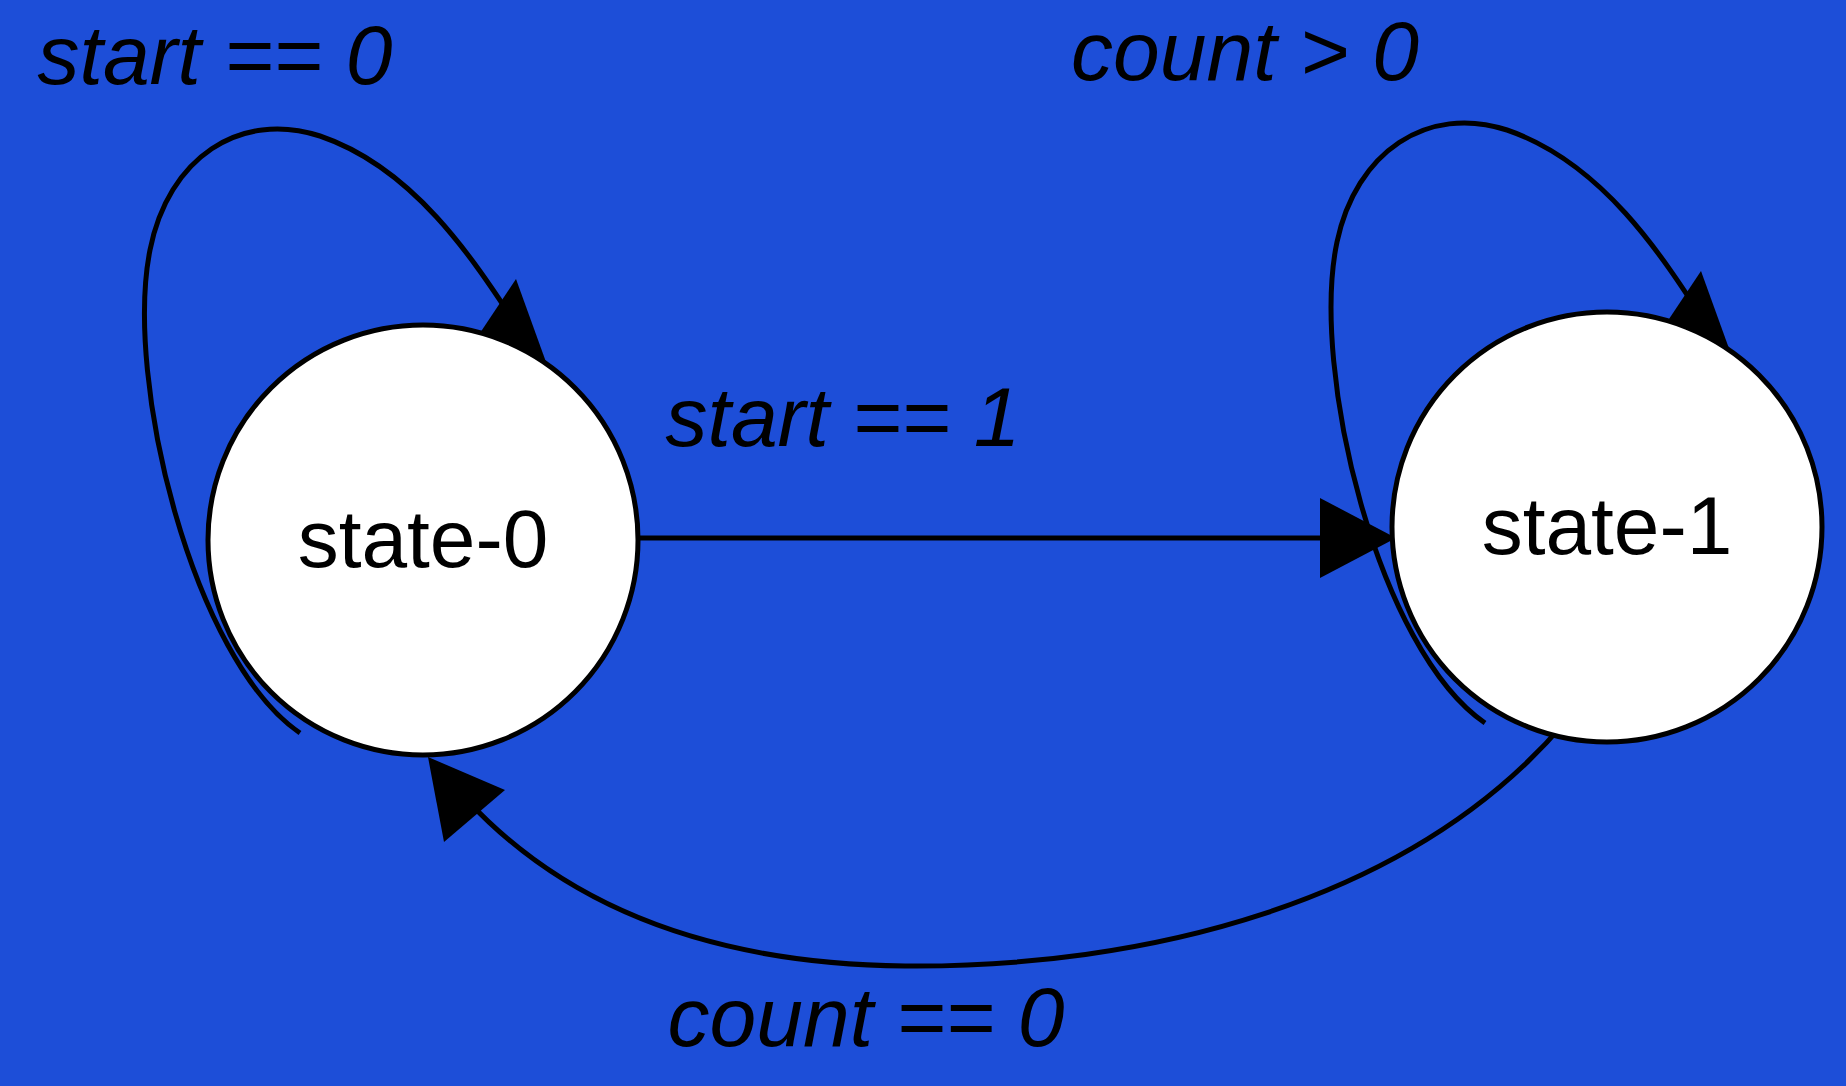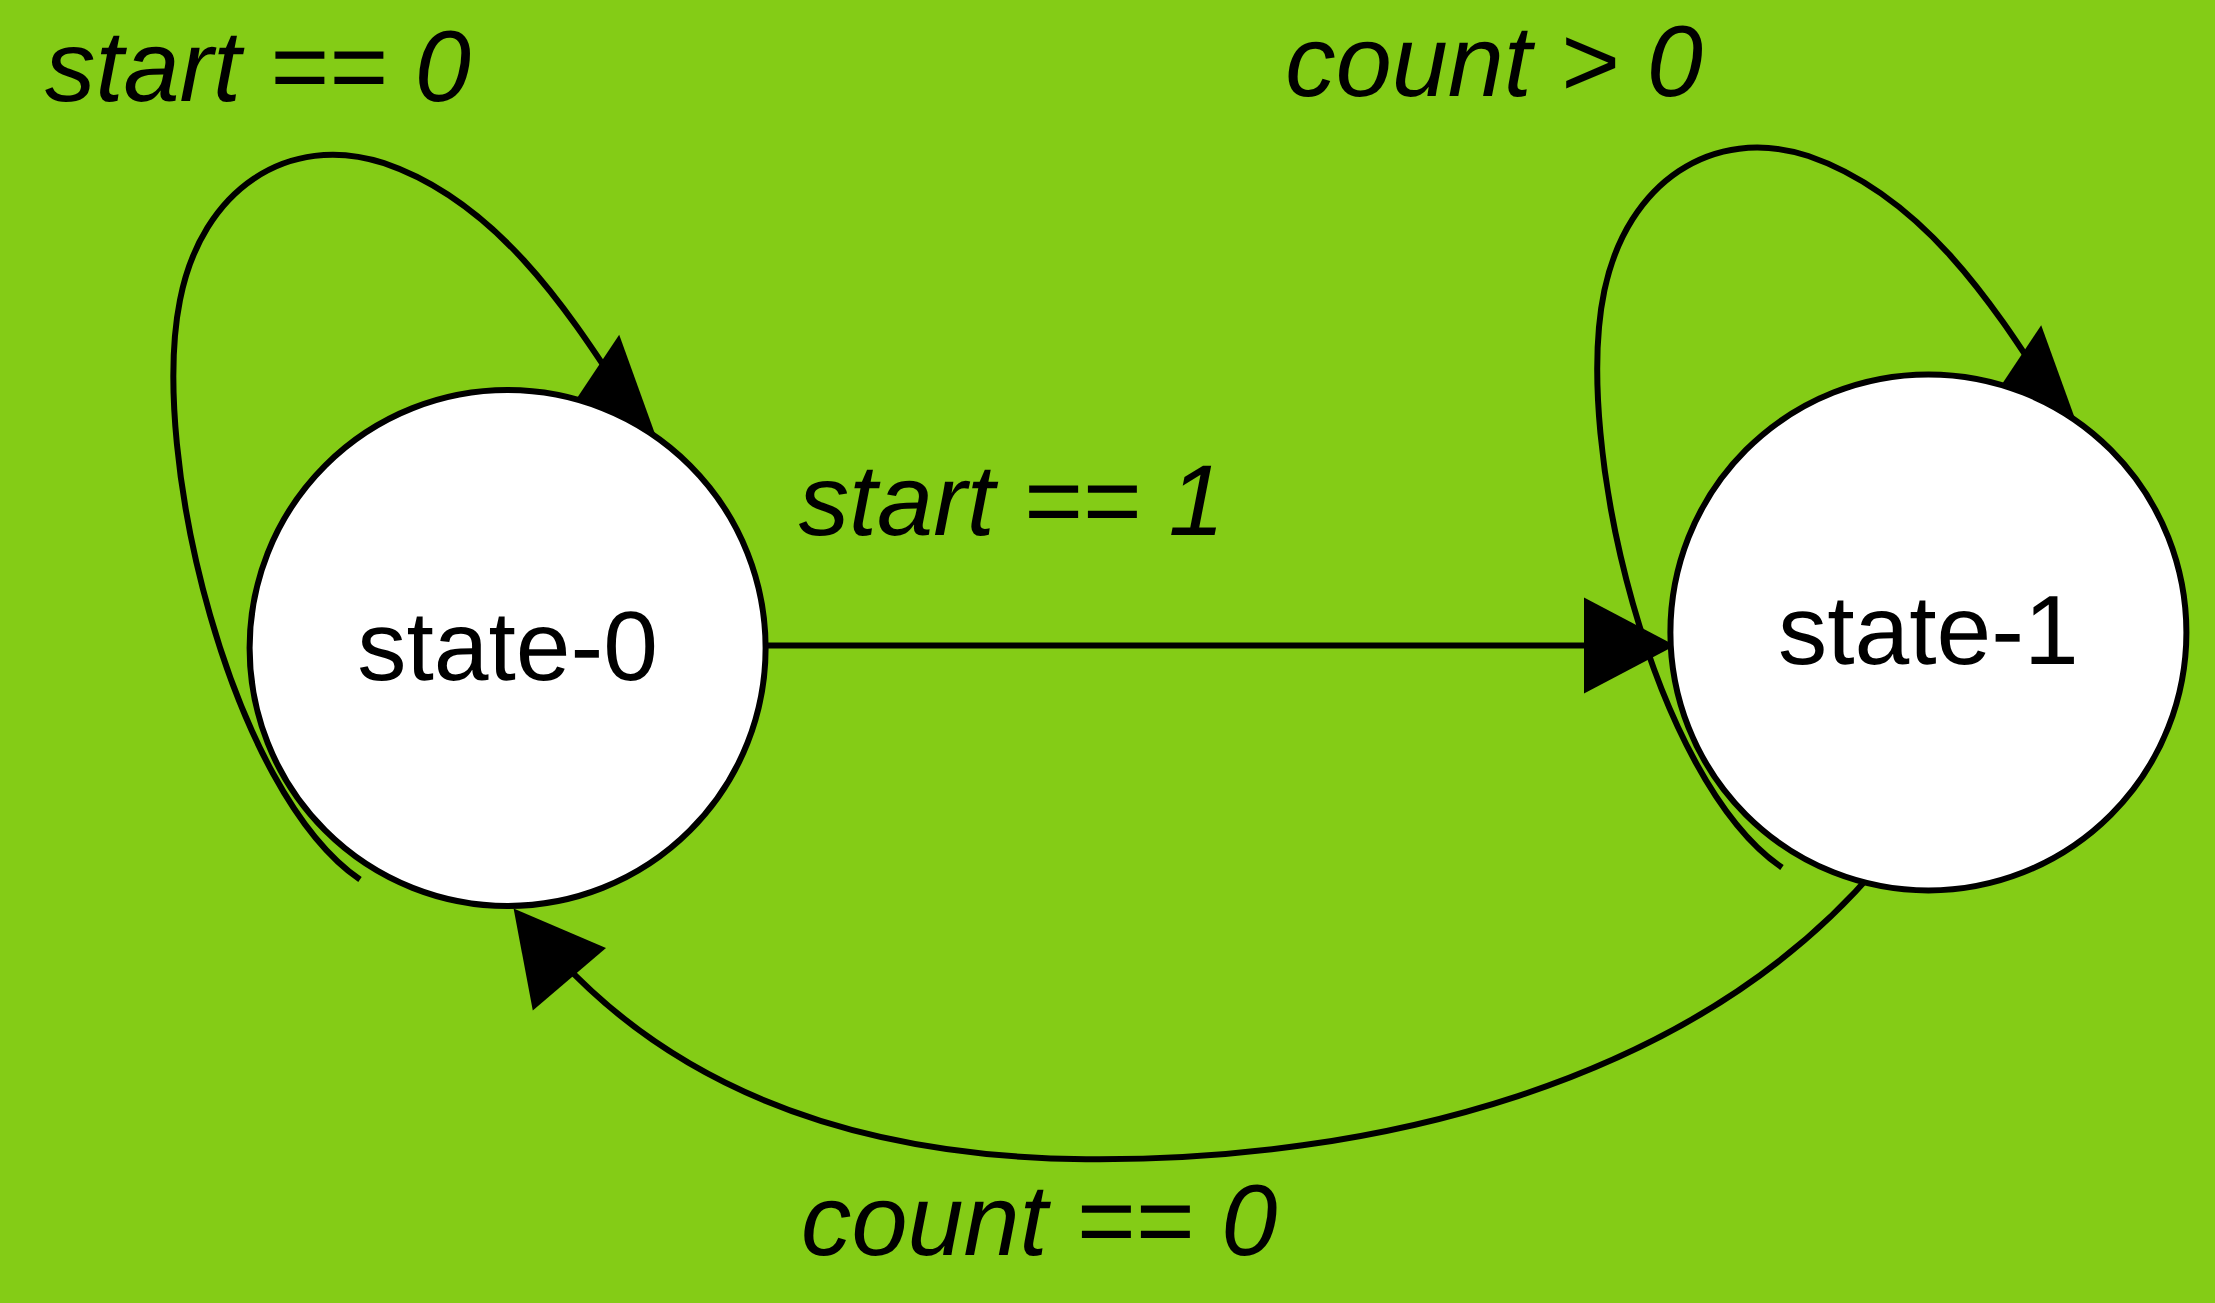--- a/index.html
+++ b/index.html
@@ -14,21 +14,21 @@
     overflow: hidden;
     font-family: "Liberation Sans", sans-serif;
     position: relative;
   }
   #diagram-root {
     position: absolute;
     left: 0;
     top: 0;
     width: 1846px;
     height: 1086px;
-    background: #84cc16;
+    background: #1d4ed8;
   }
   svg.fsm-canvas {
     display: block;
     width: 1846px;
     height: 1086px;
   }
   .edge-path {
     fill: none;
     stroke: #000000;
     stroke-width: 5;

